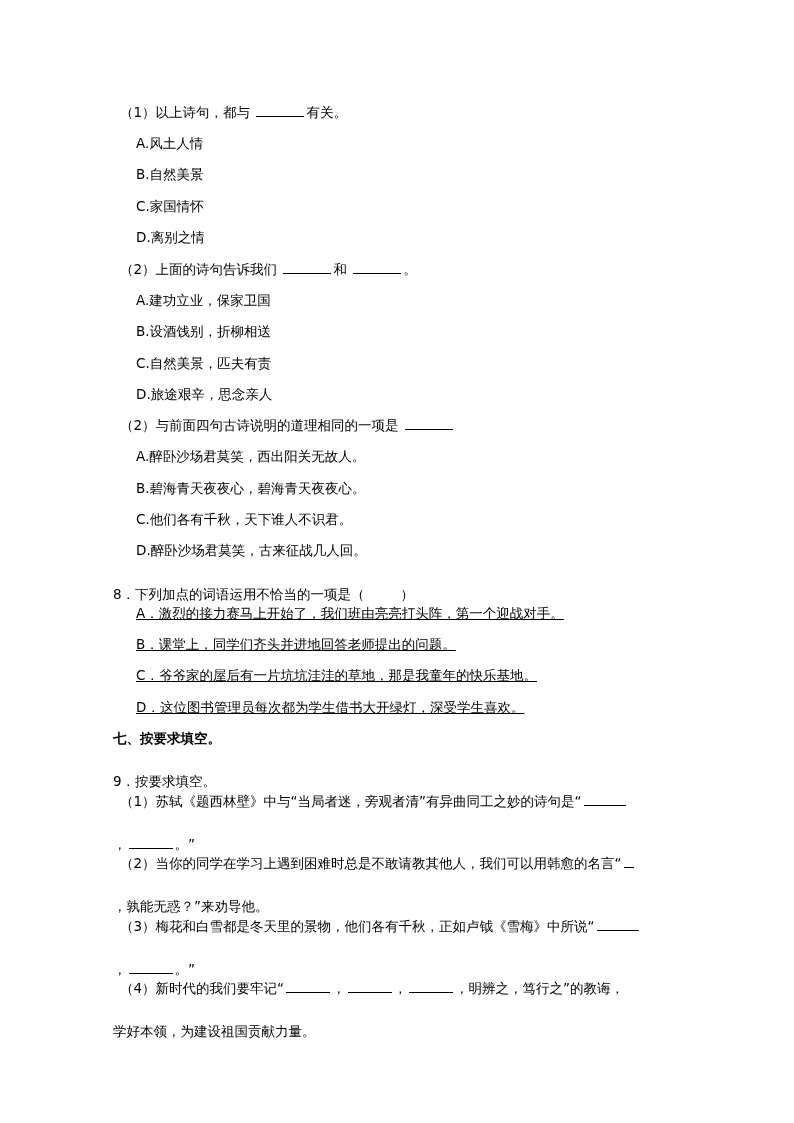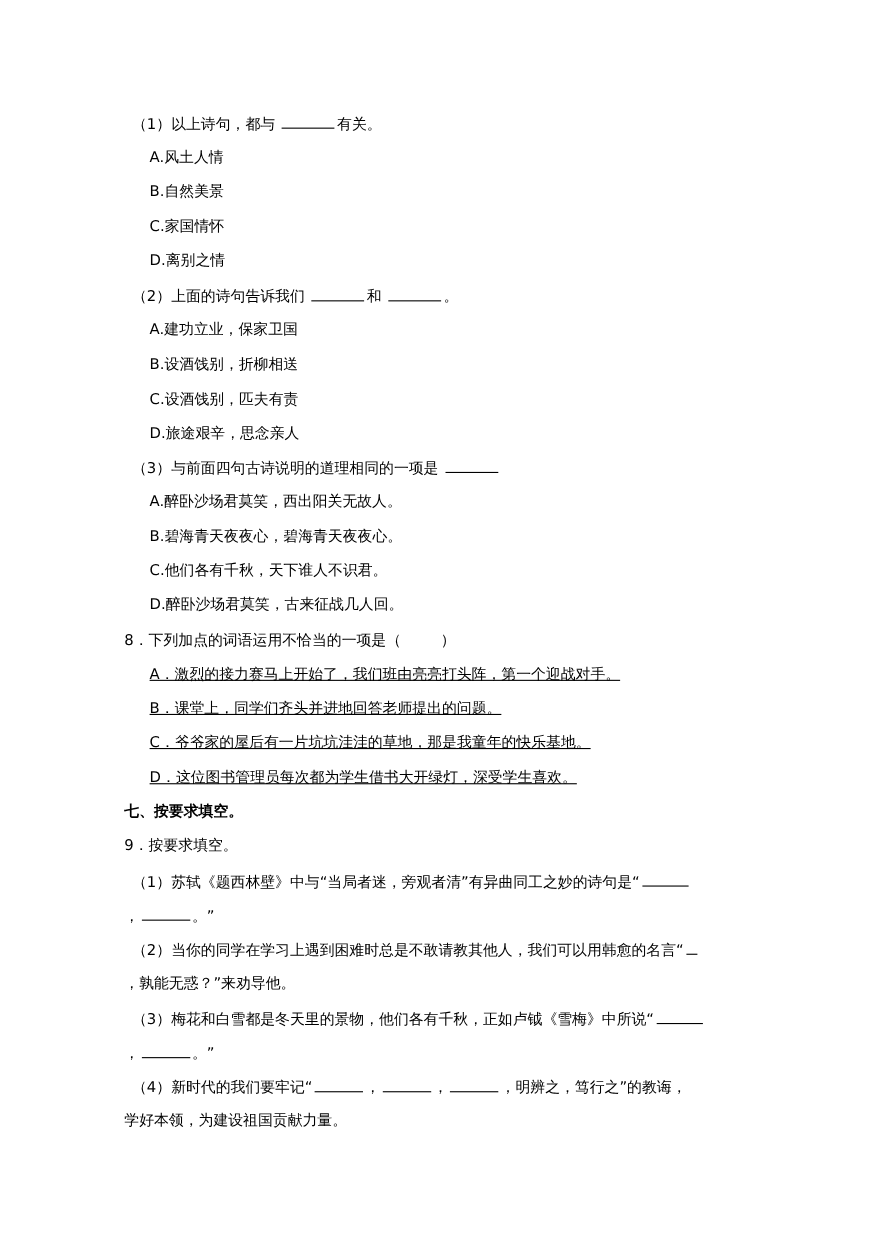--- a/index.html
+++ b/index.html
@@ -4,21 +4,21 @@
 <style>
   html, body { margin: 0; padding: 0; background: #ffffff; }
   body {
     width: 794px; height: 1123px; position: relative; overflow: hidden;
     font-family: "DejaVu Sans", "Liberation Sans", sans-serif;
     color: #000000; font-size: 13.5px;
   }
   .line { position: absolute; white-space: nowrap; line-height: 20px; text-align: right; }
   .sub  { left: 120px; }
   .opt  { left: 136px; }
-  .q    { left: 113px; }
+  .q    { left: 113px; margin-top: 12px; }
   .optq { left: 136px; text-decoration: underline; }
   .sec  { left: 113px; font-weight: bold; }
   .sec .rest { font-weight: bold; }
   .blank {
     display: inline-block; border-bottom: 1px solid #000; height: 14px;
     vertical-align: baseline; margin: 0 2px;
   }
   .b48 { width: 48px; }
   .b44 { width: 44px; }
   .b42 { width: 42px; }
@@ -34,25 +34,25 @@
 <div class="line opt" style="top:133px">A.风土人情</div>
 <div class="line opt" style="top:164px">B.自然美景</div>
 <div class="line opt" style="top:196px">C.家国情怀</div>
 <div class="line opt" style="top:227px">D.离别之情</div>
 
 <div class="line sub" style="top:259px">
   <span>（2）上面的诗句告诉我们 </span><span class="blank b48"></span><span>和 </span><span class="blank b48"></span><span>。</span>
 </div>
 <div class="line opt" style="top:290px">A.建功立业，保家卫国</div>
 <div class="line opt" style="top:321px">B.设酒饯别，折柳相送</div>
-<div class="line opt" style="top:353px">C.设酒饯别，匹夫有责</div>
+<div class="line opt" style="top:353px">C.自然美景，匹夫有责</div>
 <div class="line opt" style="top:384px">D.旅途艰辛，思念亲人</div>
 
 <div class="line sub" style="top:415px">
-  <span>（3）与前面四句古诗说明的道理相同的一项是 </span><span class="blank b48"></span>
+  <span>（2）与前面四句古诗说明的道理相同的一项是 </span><span class="blank b48"></span>
 </div>
 <div class="line opt" style="top:446px">A.醉卧沙场君莫笑，西出阳关无故人。</div>
 <div class="line opt" style="top:478px">B.碧海青天夜夜心，碧海青天夜夜心。</div>
 <div class="line opt" style="top:509px">C.他们各有千秋，天下谁人不识君。</div>
 <div class="line opt" style="top:540px">D.醉卧沙场君莫笑，古来征战几人回。</div>
 
 <div class="line q" style="top:572px">
   <span>8．下列加点的词语运用不恰当的一项是（</span><span class="paren"></span><span>）</span>
 </div>
 <div class="line optq" style="top:603px">A．激烈的接力赛马上开始了，我们班由亮亮打头阵，第一个迎战对手。</div>

